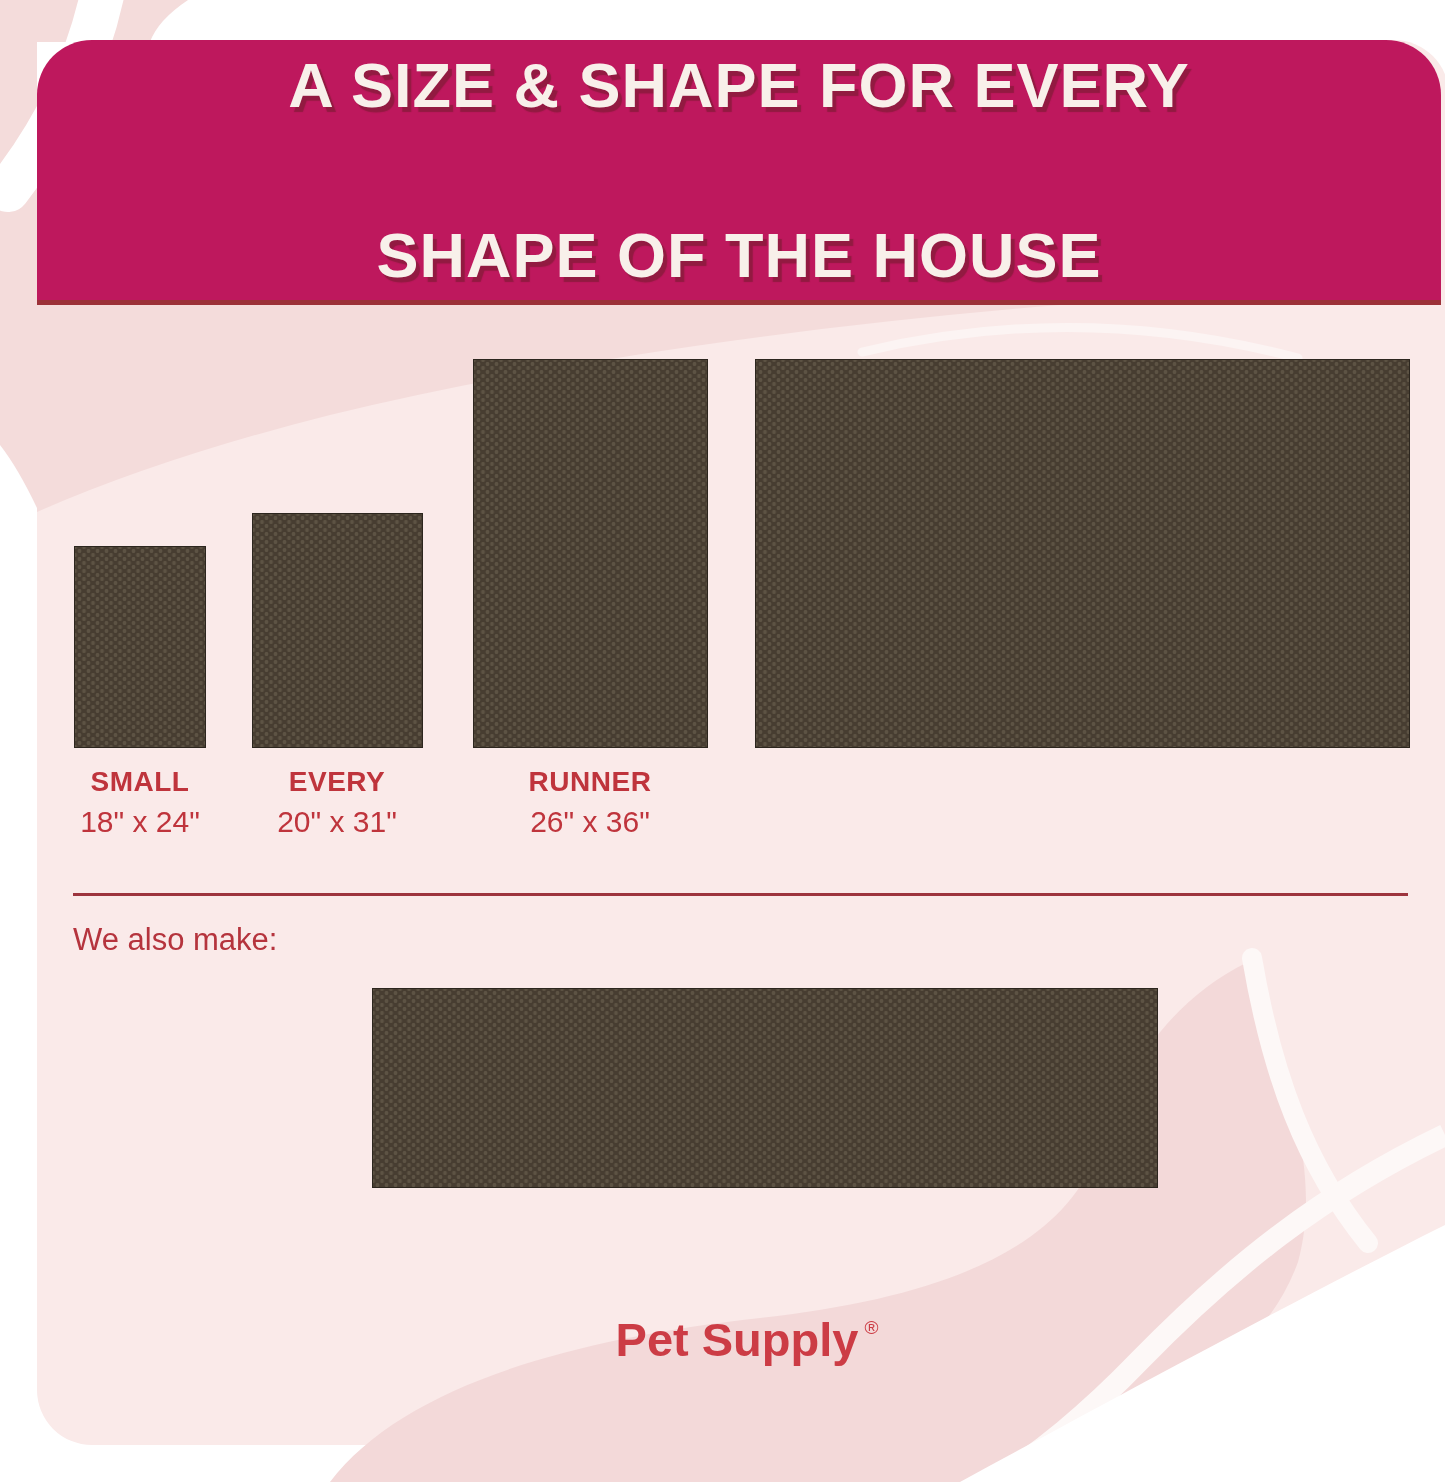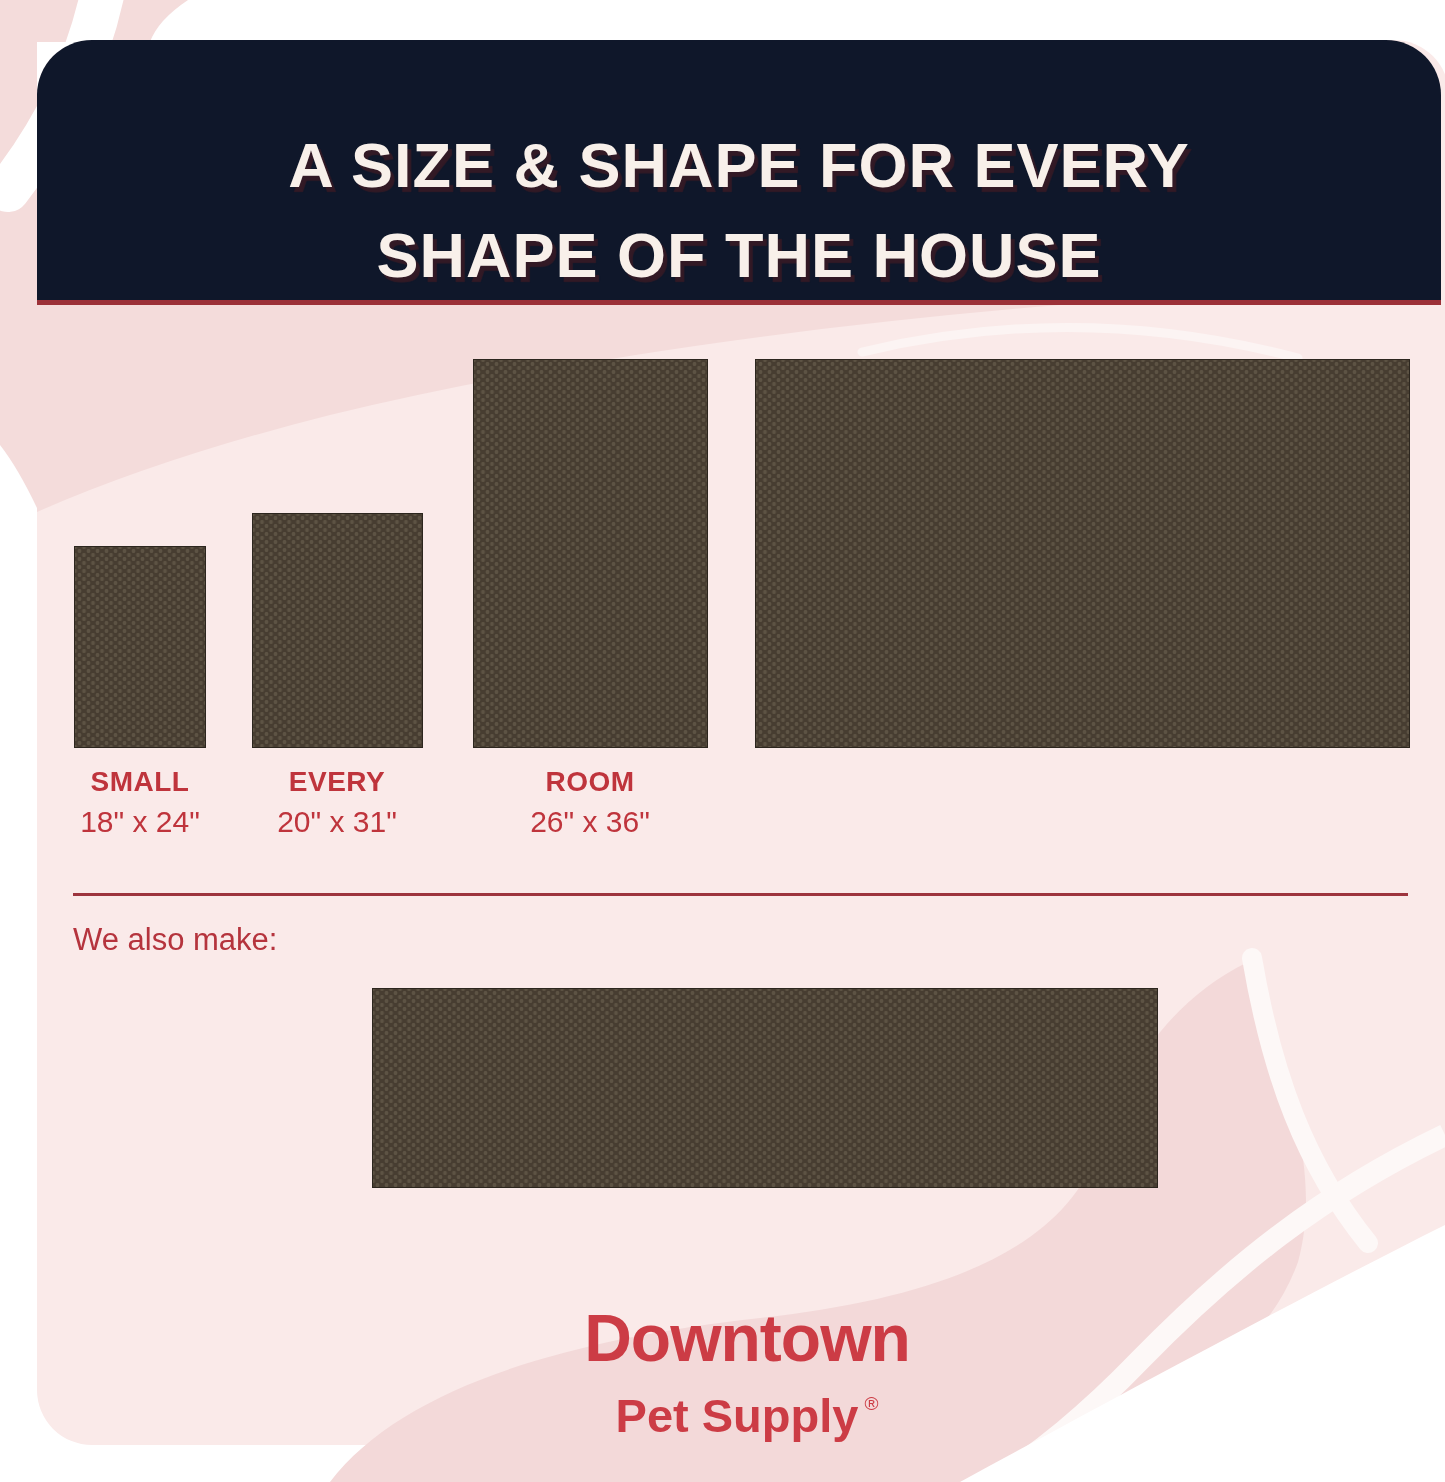--- a/index.html
+++ b/index.html
@@ -9,25 +9,25 @@
     overflow:hidden;
     background:#ffffff;
     font-family:"Liberation Sans", sans-serif;
   }
   .bg { position:absolute; left:0; top:0; z-index:0; }
 
   
   .banner {
     position:absolute; z-index:2;
     left:37px; top:40px; width:1404px; height:265px;
-    background:#0f172a;
+    background:#be185d;
     border-radius:55px 55px 0 0;
     border-bottom:5px solid #9c3138;
     box-sizing:border-box;
-    display:flex; flex-direction:column; justify-content:flex-end; align-items:center;
+    display:flex; flex-direction:column; justify-content:space-between; align-items:center;
   }
   .title-line {
     color:#f8f0ea;
     font-size:63px; font-weight:bold; letter-spacing:1px;
     line-height:90px;
     text-shadow:4px 5px 1px rgba(94,28,30,0.45);
     white-space:nowrap;
   }
 
   
@@ -117,29 +117,28 @@
 
   <div class="size-label" id="lbl-small">
     <div class="size-name">SMALL</div>
     <div class="size-dims">18" x 24"</div>
   </div>
   <div class="size-label" id="lbl-medium">
     <div class="size-name">EVERY</div>
     <div class="size-dims">20" x 31"</div>
   </div>
   <div class="size-label" id="lbl-large">
-    <div class="size-name">ROOM</div>
+    <div class="size-name">RUNNER</div>
     <div class="size-dims">26" x 36"</div>
   </div>
 
   <div class="divider"></div>
   <div class="also-make">We also make:</div>
 
   <div class="swatch" id="sw-runner"></div>
 
   <div class="brand">
-    <div class="brand-line1">Downtown</div>
     <div class="brand-line2">
       <span>Pet Supply</span><sup>®</sup>
     </div>
   </div>
 
 </div>
 
 </body></html>

